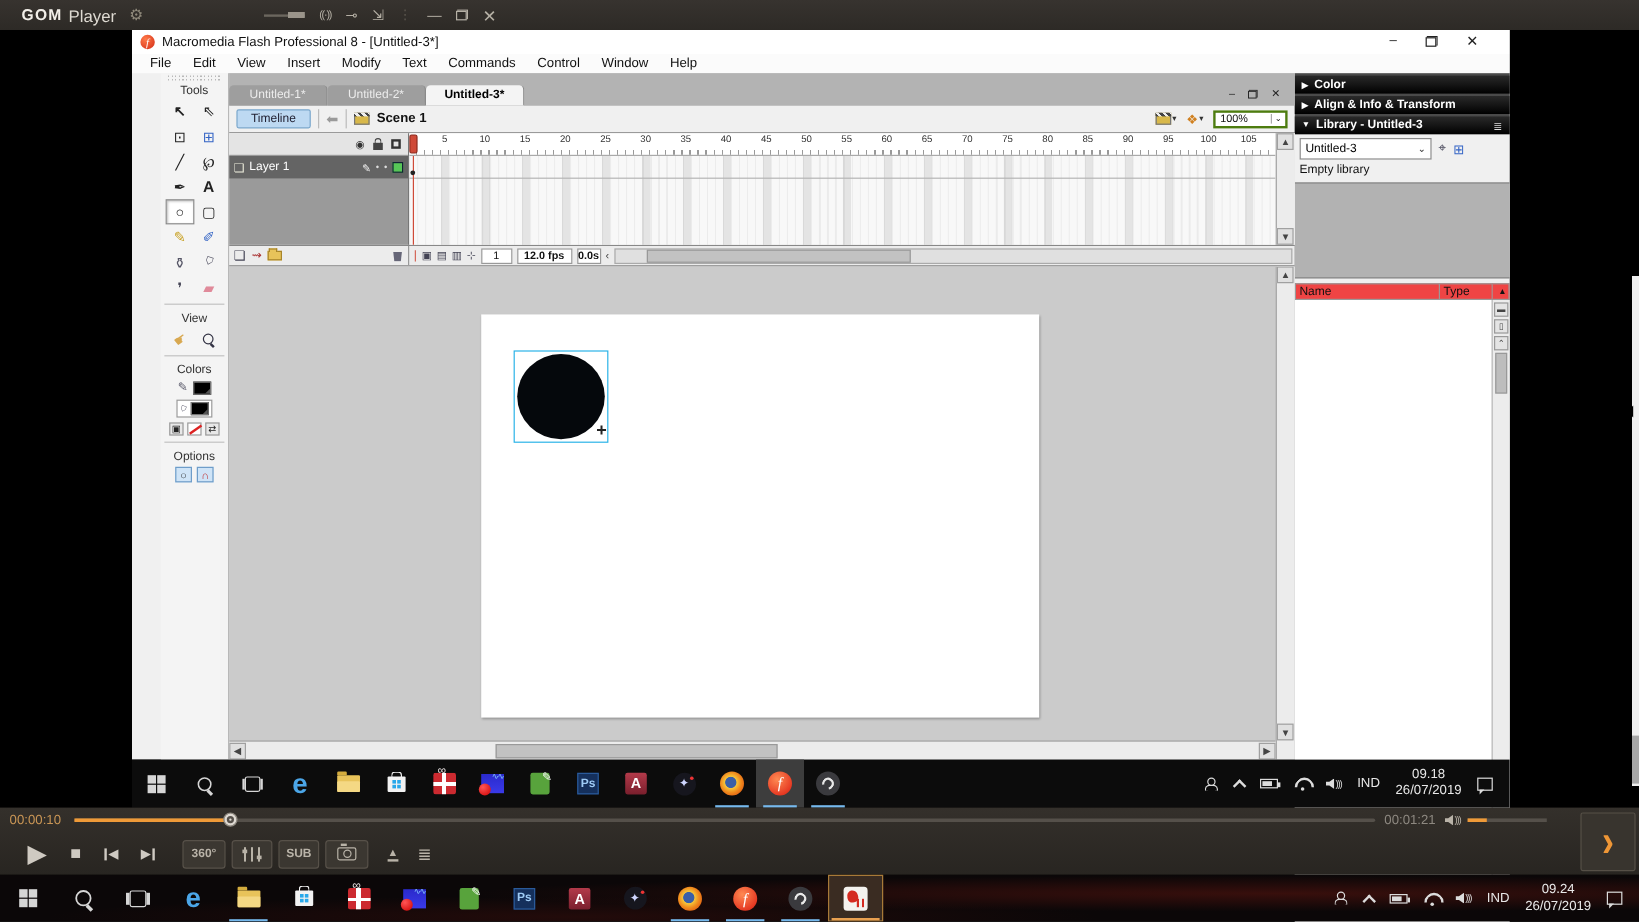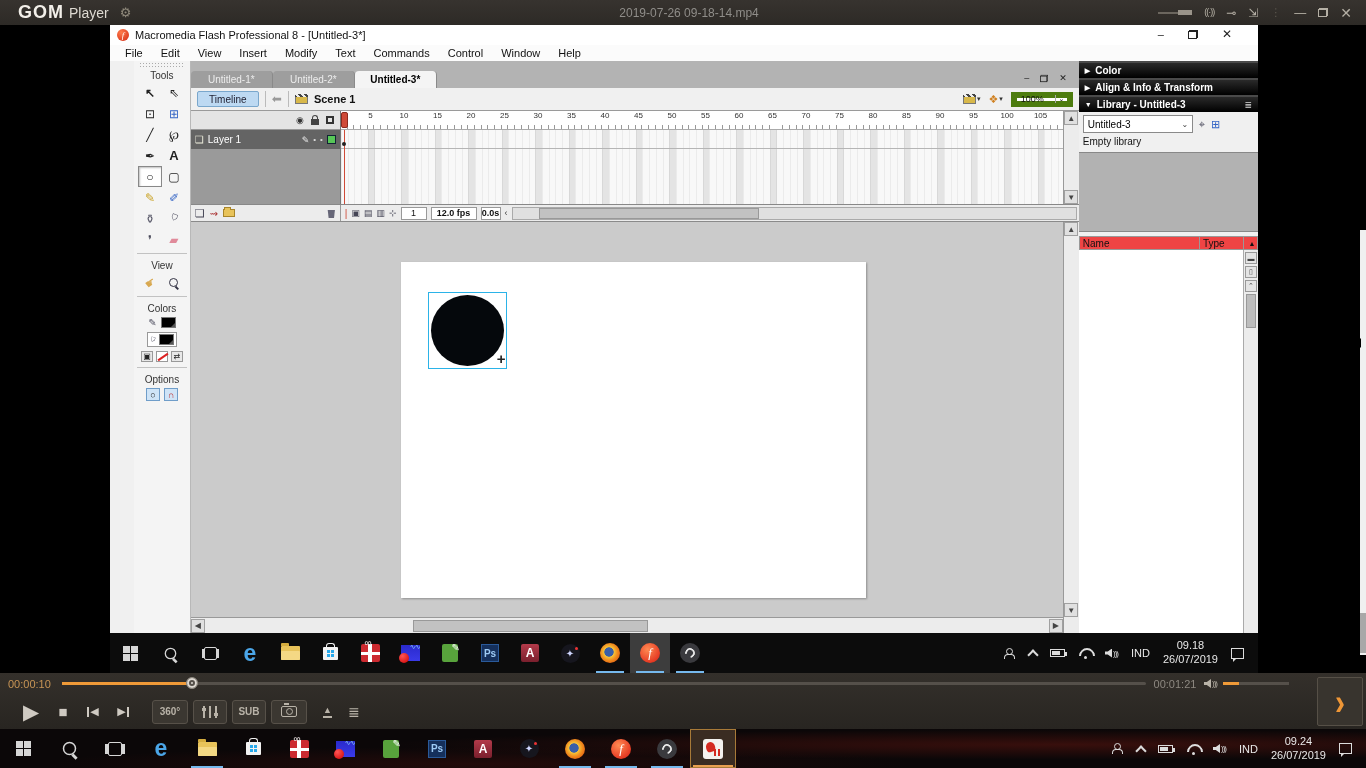--- a/index.html
+++ b/index.html
@@ -4,21 +4,21 @@
 <style>
   * { margin:0; padding:0; box-sizing:border-box; }
   html,body { width:1366px; height:768px; overflow:hidden; background:#000;
     font-family:"Liberation Sans", sans-serif; }
   #root { position:relative; width:1366px; height:768px; background:#000; }
 
   
   .gom-titlebar { position:absolute; left:0; top:0; width:1366px; height:25px;
     background:linear-gradient(#37332f,#2d2a26); display:flex; align-items:center; }
   .gom-brand { display:flex; align-items:center; gap:5px; padding-left:18px; width:220px; }
-  .gom-brand .b1 { color:#f2efe9; font-weight:800; font-size:18px; letter-spacing:1px; }
+  .gom-brand .b1 { color:#f2efe9; font-weight:800; font-size:13px; letter-spacing:1px; }
   .gom-brand .b2 { color:#dedad2; font-size:14px; }
   .gom-gear { color:#8f897b; font-size:13px; margin-left:6px; cursor:default; }
   .gom-vtitle { flex:1; text-align:center; color:#8f8d89; font-size:12px; }
   .gom-tb-right { display:flex; align-items:center; gap:12px; padding-right:14px; color:#b5b0a5; }
   .mini-vol { display:flex; align-items:center; }
   .mini-vol .line { width:34px; height:2px; background:#6b665e; }
   .mini-vol .knob { width:14px; height:5px; background:#9a948a; margin-left:-14px; }
   .glyph-btn { font-size:12px; color:#b5b0a5; line-height:1; cursor:pointer; }
   .restore-icon { position:relative; width:10px; height:9px; display:inline-block; }
   .restore-icon::before { content:""; position:absolute; right:0; top:0; width:7px; height:6px; border:1px solid #b5b0a5; }
@@ -90,21 +90,21 @@
     font-size:10px; color:#223; display:flex; align-items:center; justify-content:center; cursor:pointer; }
   .vsep { width:1px; height:16px; background:#bbb; }
   .back-arrow { color:#9a9a9a; font-size:12px; }
   .clap { width:13px; height:10px; background:#d8b84a; position:relative; border:1px solid #777; }
   .clap::before { content:""; position:absolute; left:-1px; top:-1px; width:13px; height:3px;
     background:repeating-linear-gradient(45deg,#444 0 2px,#eee 2px 4px); }
   .scene-label { font-size:11px; font-weight:bold; color:#111; }
   .edit-bar .right { margin-left:auto; display:flex; align-items:center; gap:8px; }
   .sym-icon { color:#d08020; font-size:11px; }
   .dd-arrow { font-size:7px; color:#333; }
-  .zoom-combo { width:62px; height:15px; background:#fff; border:6px solid #4d7c0f; font-size:9px; color:#111;
+  .zoom-combo { width:62px; height:15px; background:#fff; border:2px solid #4d7c0f; font-size:9px; color:#111;
     display:flex; align-items:center; cursor:pointer; }
   .zoom-combo .val { flex:1; padding-left:4px; }
   .zoom-combo .dd { width:12px; border-left:1px solid #aaa; text-align:center; font-size:7px; }
 
   .timeline-area { height:94px; display:flex; background:#f0f0f0; border-bottom:1px solid #888; position:relative; }
   .tl-left { width:150px; border-right:1px solid #777; display:flex; flex-direction:column; }
   .tl-left-header { height:19px; background:#e4e4e4; border-bottom:1px solid #999; display:flex; align-items:center; }
   .tl-left-header .hicons { margin-left:auto; display:flex; gap:7px; padding-right:6px; font-size:9px; color:#333; align-items:center; }
   .padlock { position:relative; width:8px; height:6px; background:#444; display:inline-block; margin-top:3px; }
   .padlock::before { content:""; position:absolute; left:1px; top:-4px; width:4px; height:4px;
@@ -297,21 +297,20 @@
 <body>
 
 <div id="root">
 
   <div class="gom-titlebar">
     <div class="gom-brand">
       <span class="b1">GOM</span>
       <span class="b2">Player</span>
       <span class="gom-gear">⚙</span>
     </div>
-    <div class="gom-vtitle">2019-07-26 09-18-14.mp4</div>
     <div class="gom-tb-right">
       <span class="mini-vol">
           <span class="line"></span>
           <span class="knob"></span>
         </span>
       <span class="glyph-btn" style="font-size:9px;letter-spacing:-1px;">((·))</span>
       <span class="glyph-btn">⊸</span>
       <span class="glyph-btn">⇲</span>
       <span class="dots-sep">⋮</span>
       <span class="glyph-btn">—</span>

